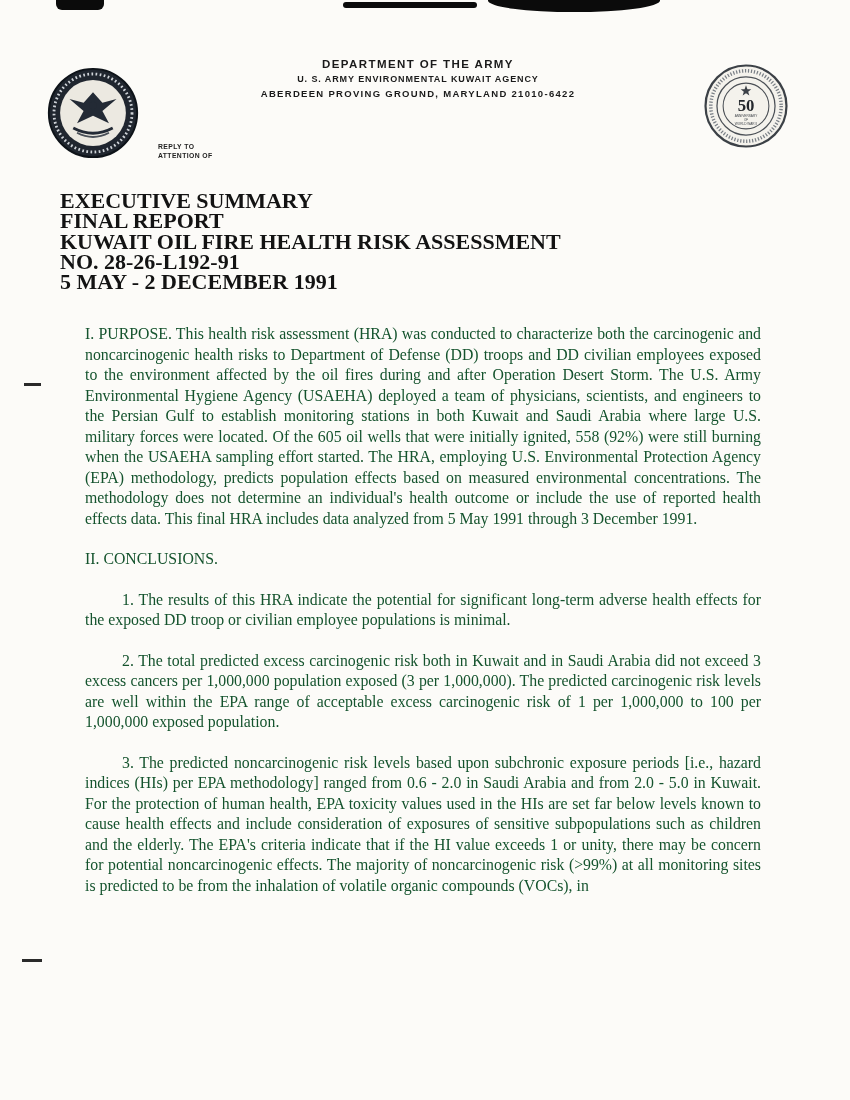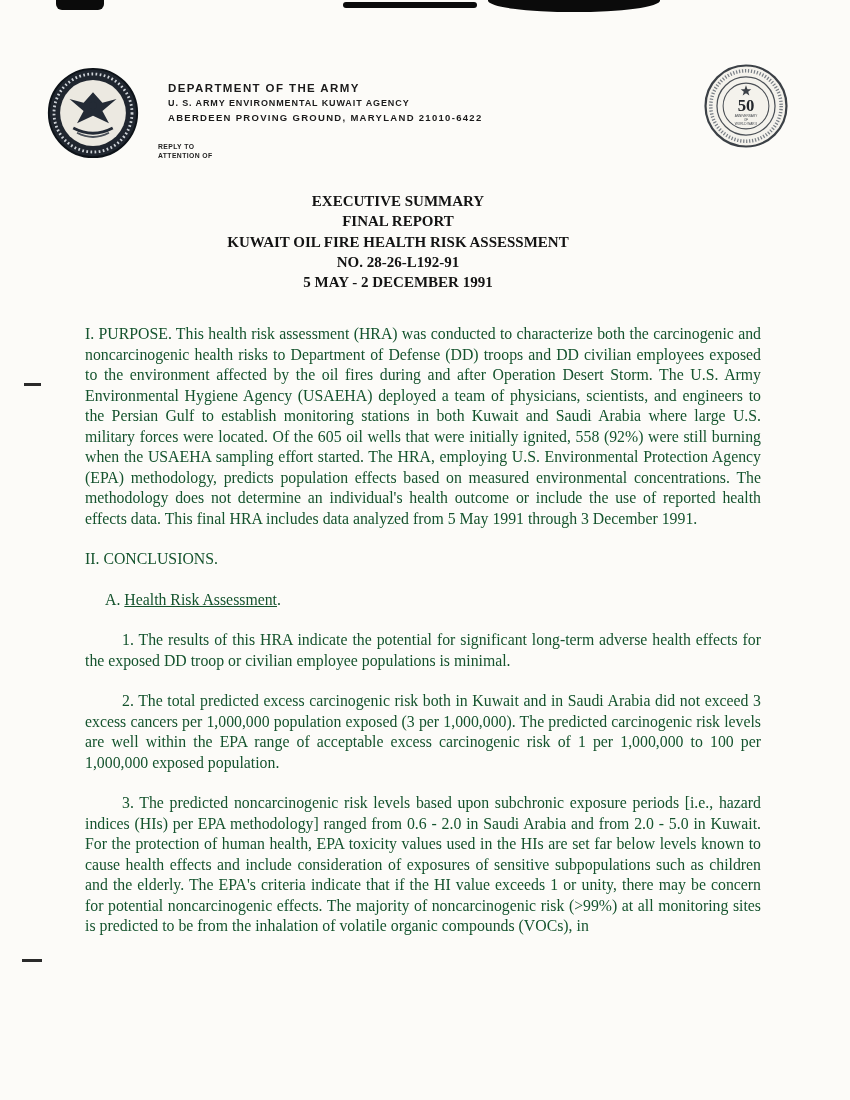--- a/index.html
+++ b/index.html
@@ -25,21 +25,22 @@
   .margin-dash-1  { left: 24px;  top: 383px; width: 17px; height: 3px; background: #2a2a2a; }
   .margin-dash-2  { left: 22px;  top: 959px; width: 20px; height: 3px; background: #2a2a2a; }
 
   
   .seal { position: absolute; }
   .seal-left  { left: 46px;  top: 66px;  width: 94px; height: 94px; }
   .seal-right { left: 702px; top: 62px;  width: 88px; height: 88px; }
 
   .letterhead-text {
     position: absolute;
-    left: 168px; top: 82px; width: 500px;
+    left: 168px; top: 58px; width: 500px;
+    text-align: center;
     font-family: "Liberation Sans", sans-serif;
     font-weight: bold;
     color: #1a1a1a;
   }
   .lh-line1 { font-size: 11.5px; letter-spacing: 1.4px; margin-bottom: 4px; }
   .lh-line2 { font-size: 9px;    letter-spacing: 0.9px; margin-bottom: 4px; }
   .lh-line3 { font-size: 9.5px;  letter-spacing: 1.3px; }
 
   .reply-to {
     position: absolute;
@@ -49,23 +50,22 @@
     font-size: 6.8px;
     letter-spacing: 0.4px;
     line-height: 8.5px;
     color: #222;
   }
 
   
   .title-block {
     position: absolute;
     left: 60px; top: 191px; width: 676px;
-    text-align: center;
     font-weight: bold;
-    font-size: 15px;
+    font-size: 22px;
     line-height: 20.3px;
     color: #131313;
   }
 
   
   .doc-body {
     position: absolute;
     left: 85px; top: 324px; width: 676px;
     font-size: 15.8px;
     line-height: 20.5px;
@@ -134,20 +134,19 @@
     <div>KUWAIT OIL FIRE HEALTH RISK ASSESSMENT</div>
     <div>NO. 28-26-L192-91</div>
     <div>5 MAY - 2 DECEMBER 1991</div>
   </div>
 
   <main class="doc-body">
     <p class="just">I.  PURPOSE.  This health risk assessment (HRA) was conducted to characterize both the carcinogenic and noncarcinogenic health risks to Department of Defense (DD) troops and DD civilian employees exposed to the environment affected by the oil fires during and after Operation Desert Storm.  The U.S. Army Environmental Hygiene Agency (USAEHA) deployed a team of physicians, scientists, and engineers to the Persian Gulf to establish monitoring stations in both Kuwait and Saudi Arabia where large U.S. military forces were located.  Of the 605 oil wells that were initially ignited, 558 (92%) were still burning when the USAEHA sampling effort started.  The HRA, employing U.S. Environmental Protection Agency (EPA) methodology, predicts population effects based on measured environmental concentrations.  The methodology does not determine an individual's health outcome or include the use of reported health effects data.  This final HRA includes data analyzed from 5 May 1991 through 3 December 1991.</p>
 
     <p class="heading-line">II.  CONCLUSIONS.</p>
 
-    <p class="section-a"><span>A.  </span><span class="underlined">Health Risk Assessment</span><span>.</span></p>
 
     <p class="just numbered">1.  The results of this HRA indicate the potential for significant long-term adverse health effects for the exposed DD troop or civilian employee populations is minimal.</p>
     <p class="just numbered">2.  The total predicted excess carcinogenic risk both in Kuwait and in Saudi Arabia did not exceed 3 excess cancers per 1,000,000 population exposed (3 per 1,000,000).  The predicted carcinogenic risk levels are well within the EPA range of acceptable excess carcinogenic risk of 1 per 1,000,000 to 100 per 1,000,000 exposed population.</p>
     <p class="just numbered">3.  The predicted noncarcinogenic risk levels based upon subchronic exposure periods [i.e., hazard indices (HIs) per EPA methodology] ranged from 0.6 - 2.0 in Saudi Arabia and from 2.0 - 5.0 in Kuwait.  For the protection of human health, EPA toxicity values used in the HIs are set far below levels known to cause health effects and include consideration of exposures of sensitive subpopulations such as children and the elderly.  The EPA's criteria indicate that if the HI value exceeds 1 or unity, there may be concern for potential noncarcinogenic effects.  The majority of noncarcinogenic risk (&gt;99%) at all monitoring sites is predicted to be from the inhalation of volatile organic compounds (VOCs), in</p>
   </main>
 
 </div>
 
 </body></html>

